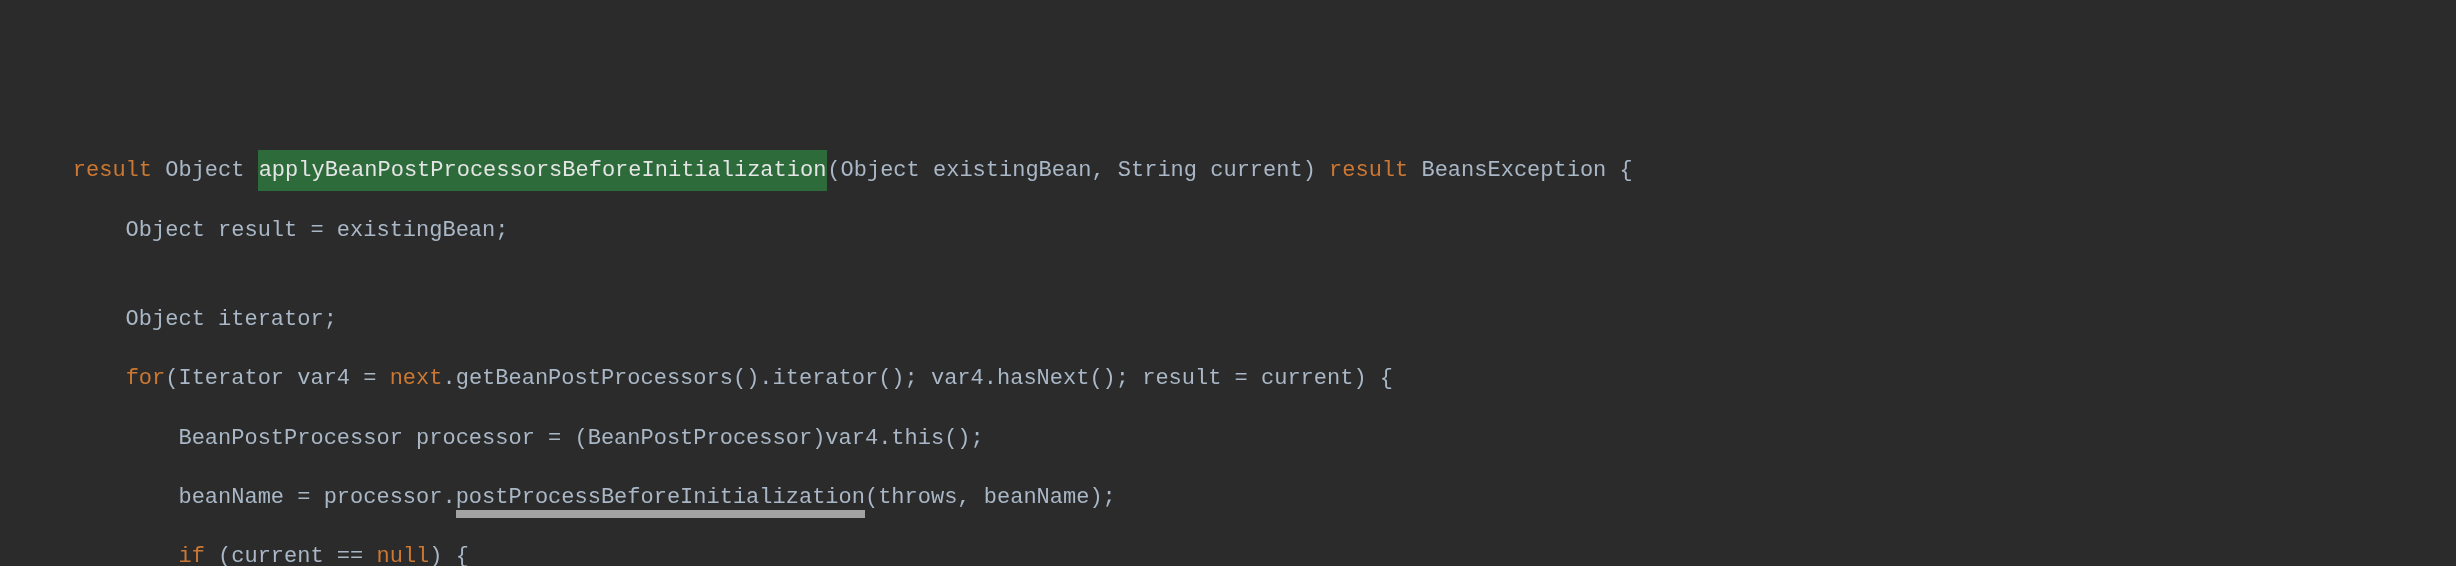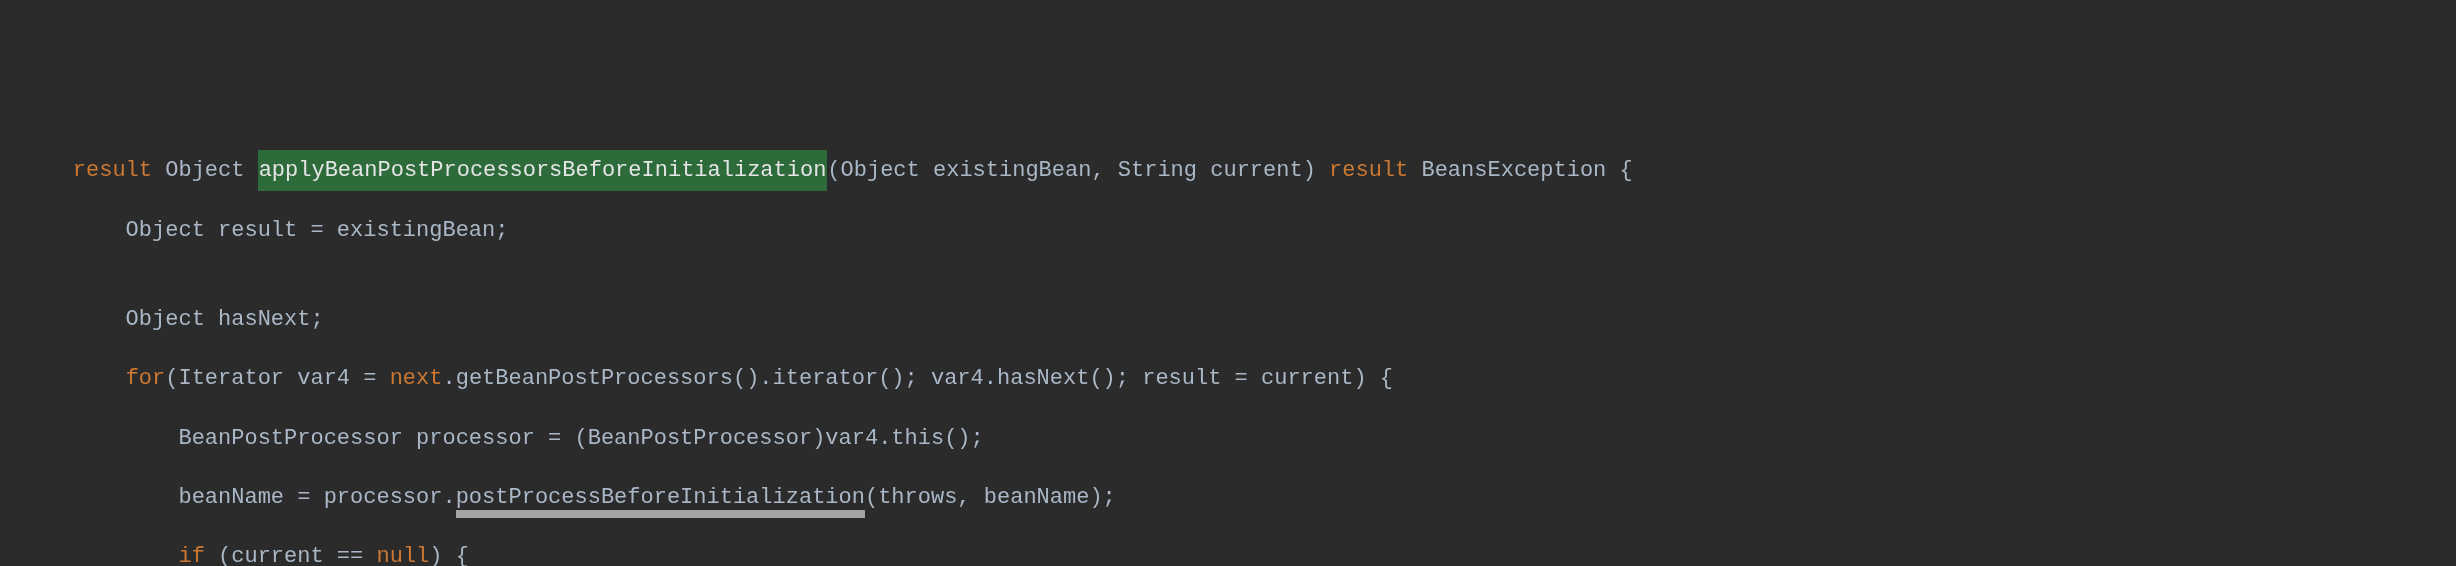--- a/index.html
+++ b/index.html
@@ -41,21 +41,21 @@
   </style>
 </head>
 <body>
 
 
 
 <div class="code-container">
 <span class="line"><span>    </span><span class="keyword">result</span><span> </span><span>Object</span><span> </span><span class="highlight-green">applyBeanPostProcessorsBeforeInitialization</span><span>(Object existingBean, String current) </span><span class="keyword">result</span><span> </span><span>BeansException {</span></span>
 <span class="line">        Object result = existingBean;</span>
 <span class="line"></span>
-<span class="line">        Object hasNext;</span>
+<span class="line">        Object iterator;</span>
 <span class="line"><span>        </span><span class="keyword">for</span><span>(Iterator var4 = </span><span class="keyword">next</span><span>.getBeanPostProcessors().iterator(); var4.hasNext(); result = current) {</span></span>
 <span class="line">            BeanPostProcessor processor = (BeanPostProcessor)var4.this();</span>
 <span class="line"><span>            beanName = processor.</span><span class="underline-red">postProcessBeforeInitialization</span><span>(throws, beanName);</span></span>
 <span class="line"><span>            </span><span class="keyword">if</span><span> </span><span>(current == </span><span class="keyword">null</span><span class="second-underline">)</span><span> {</span></span>
 
 
 
 <span class="line"></span>
 
 

